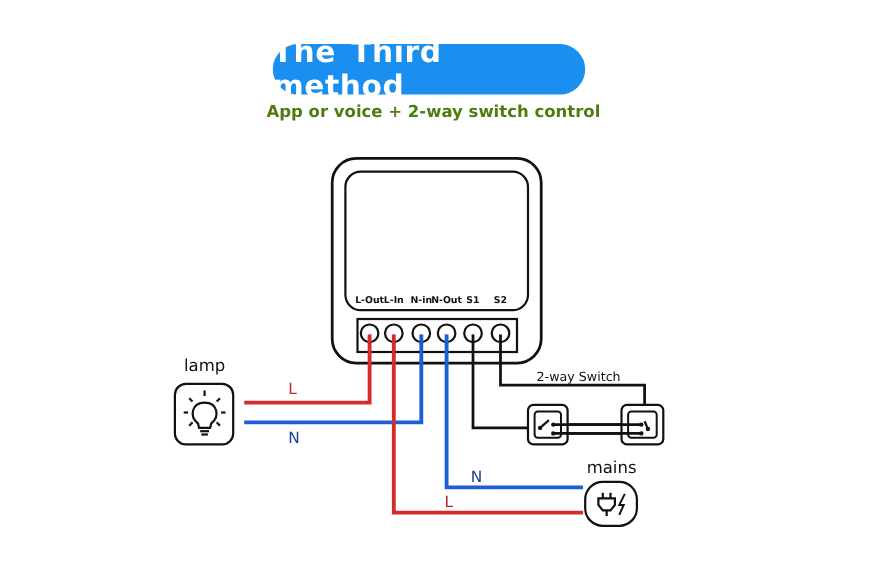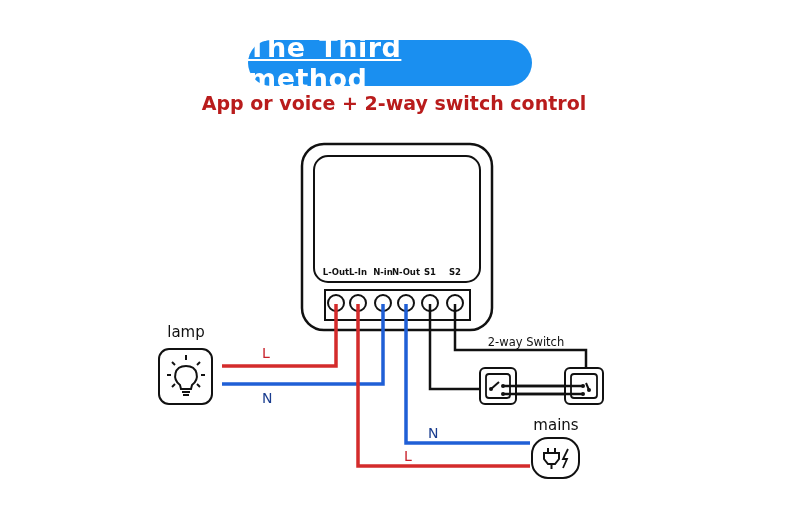--- a/index.html
+++ b/index.html
@@ -4,25 +4,24 @@
 <style>
   html, body { margin: 0; padding: 0; background: #ffffff; }
   body { width: 800px; height: 532px; position: relative; overflow: hidden;
          font-family: "DejaVu Sans", sans-serif; }
   .title-pill {
     position: absolute; left: 248px; top: 40px; width: 284px; height: 46px;
     background: #1a8ff0; border-radius: 23px;
     display: flex; align-items: center; justify-content: center;
     color: #ffffff; font-weight: bold; font-size: 27px; letter-spacing: 0.5px;
     word-spacing: 4px;
-    text-decoration: underline;
   }
   .subtitle {
     position: absolute; left: 0; width: 788px; top: 92px; text-align: center;
-    font-weight: bold; font-size: 19px; color: #b91c1c;
+    font-weight: bold; font-size: 15px; color: #4d7c0f;
   }
   svg { position: absolute; left: 0; top: 0; }
   .lbl { font-family: "DejaVu Sans", sans-serif; }
 </style>
 </head>
 <body>
 
 <div class="title-pill">
   <span>The Third method</span>
 </div>

